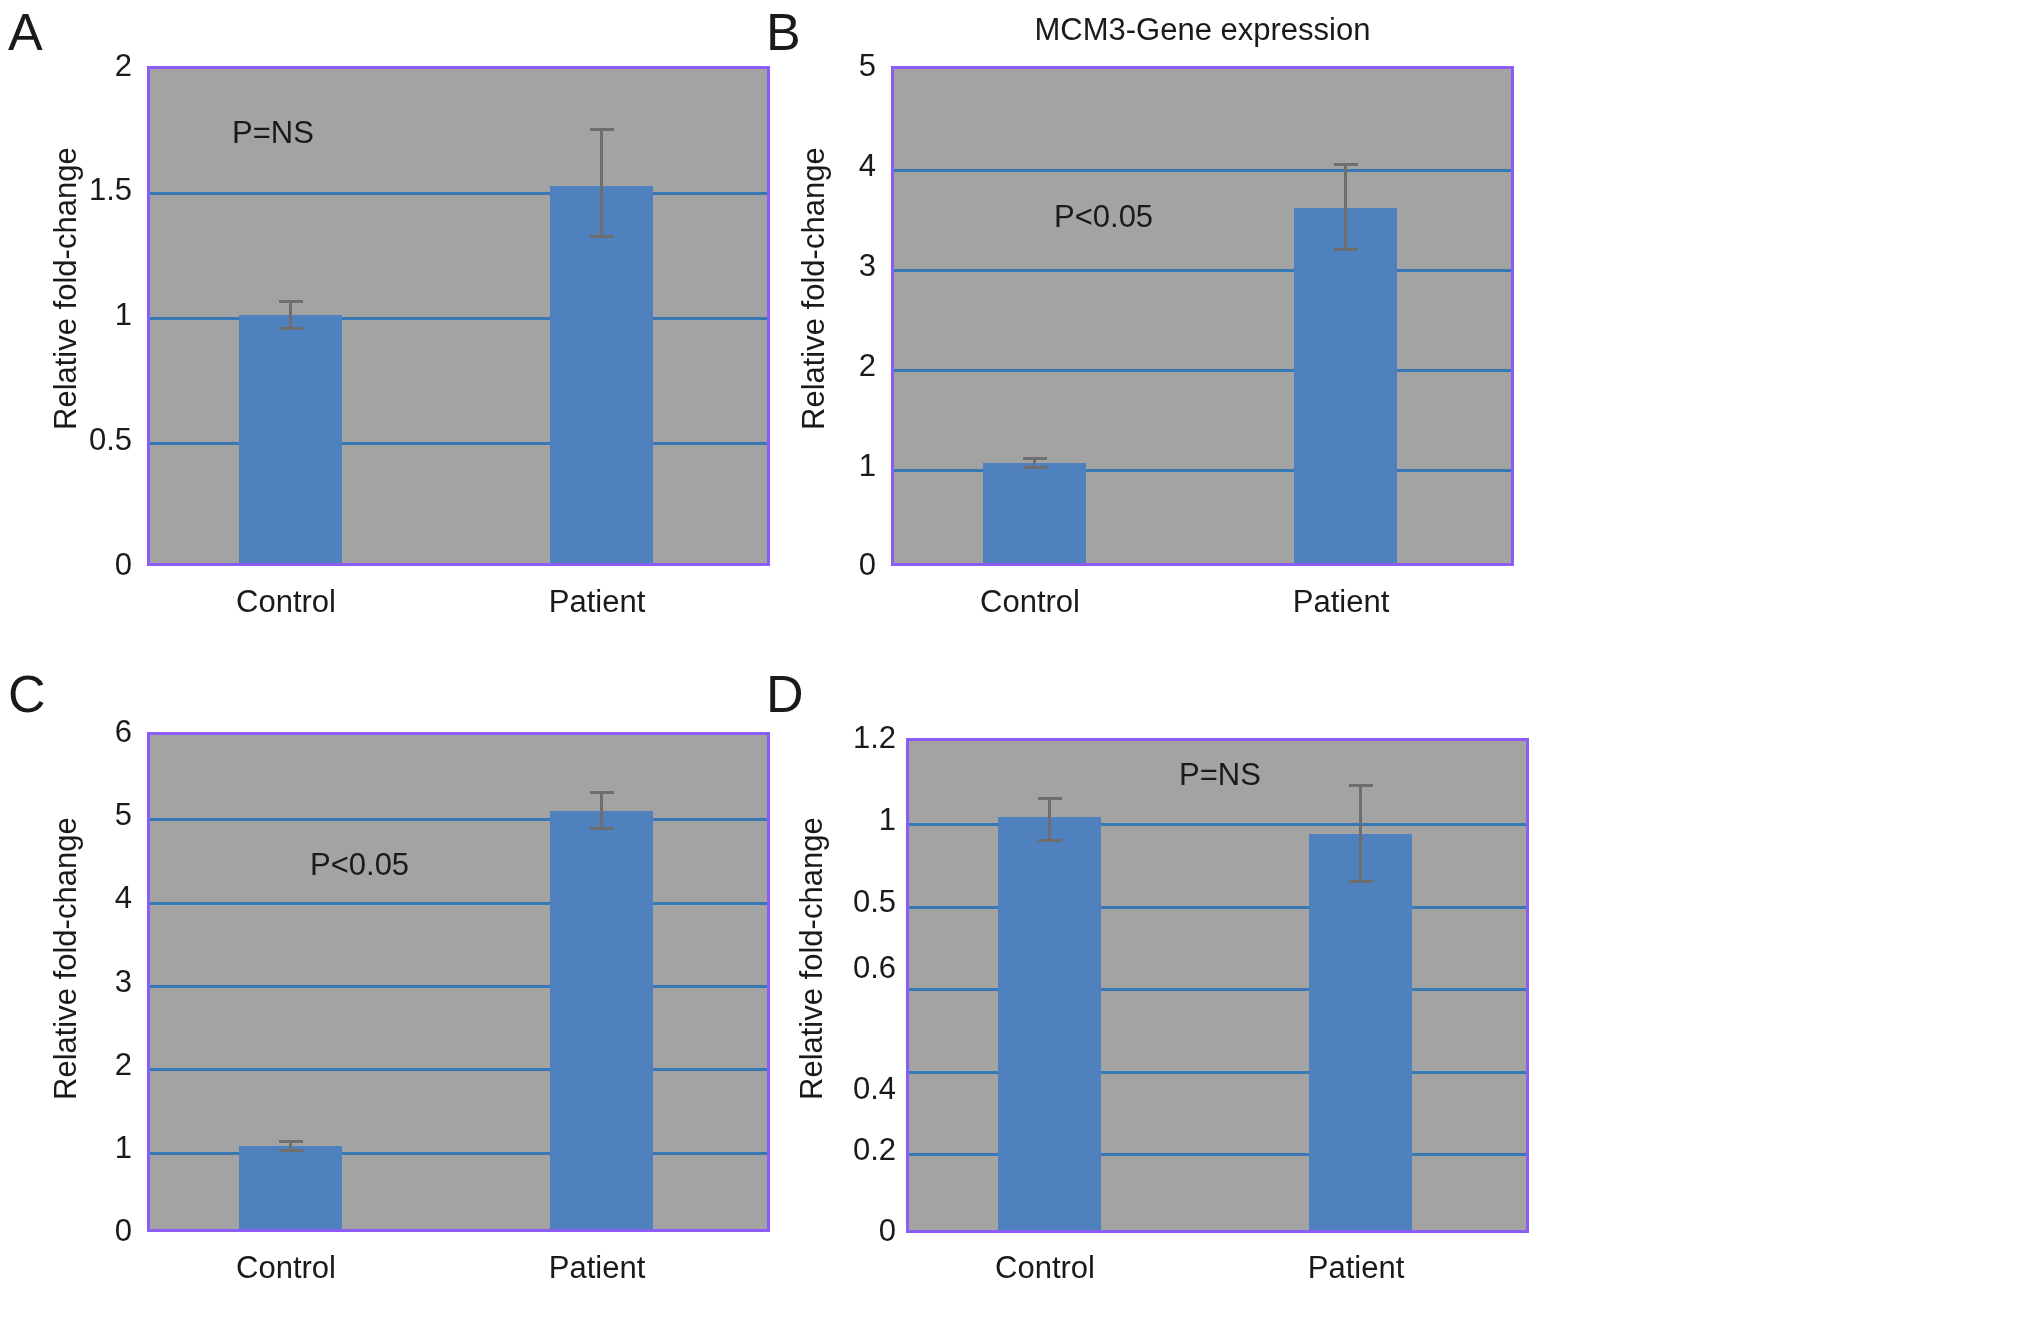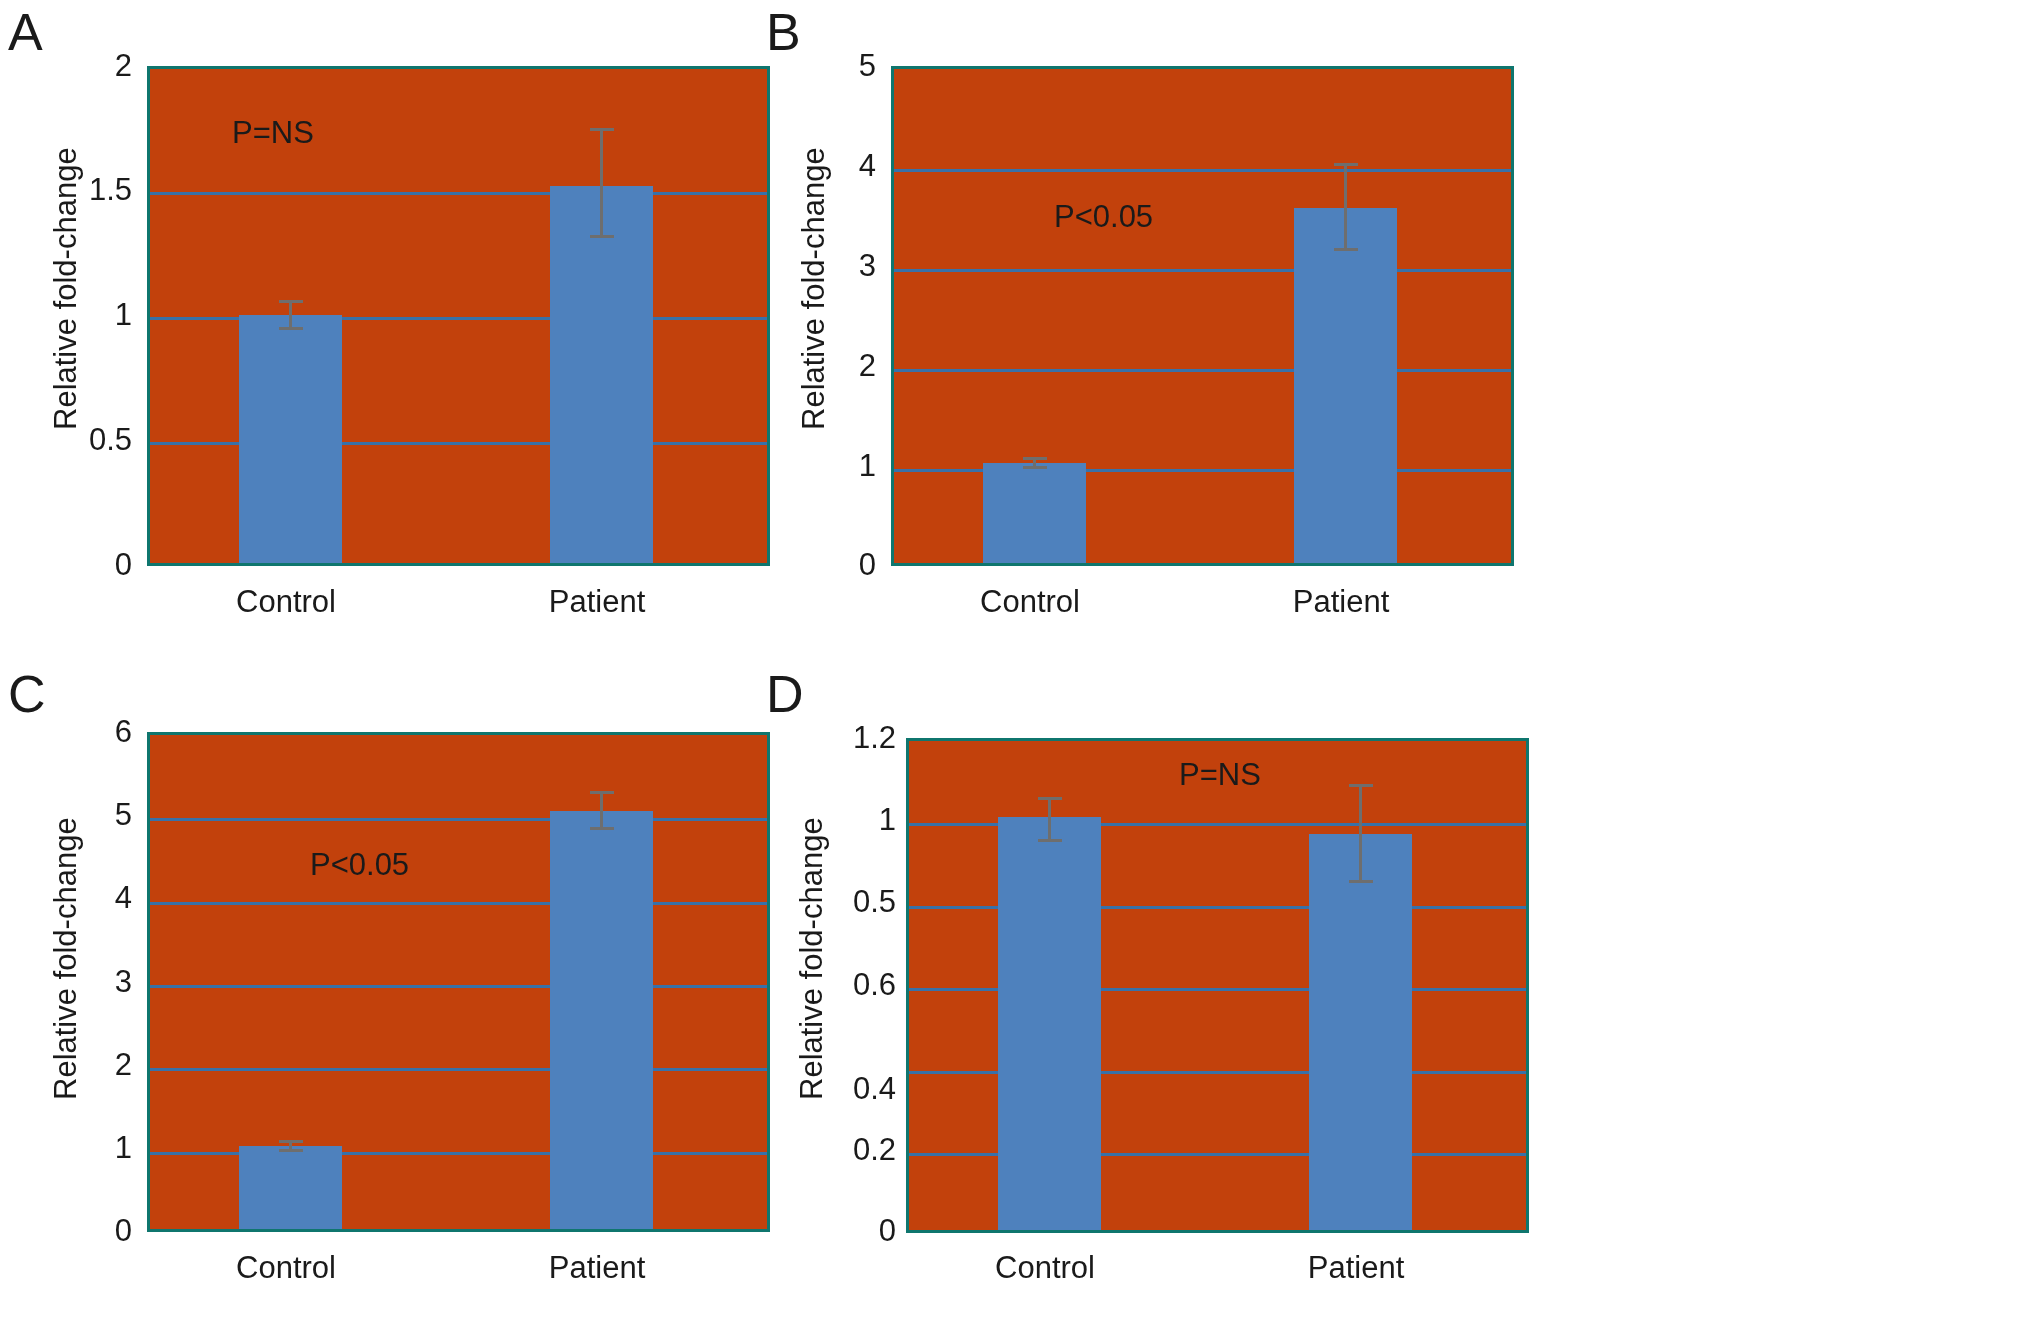--- a/index.html
+++ b/index.html
@@ -3,22 +3,22 @@
 <meta charset="utf-8">
 <style>
   html,body{margin:0;padding:0;background:#ffffff;}
   body{width:2032px;height:1317px;font-family:"Liberation Sans",sans-serif;color:#111;overflow:hidden;}
   .figure{position:relative;width:2032px;height:1317px;background:#fff;}
   .panel{position:absolute;}
   .panel-letter{position:absolute;font-size:52px;font-weight:400;color:#1a1a1a;line-height:1;letter-spacing:0;}
   .panel-title{position:absolute;font-size:31px;color:#1a1a1a;text-align:center;white-space:nowrap;}
   .ylabel{position:absolute;font-size:31px;color:#1a1a1a;white-space:nowrap;
           transform-origin:0 0;transform:rotate(-90deg);}
-  .plot{position:absolute;box-sizing:border-box;background:#c2410c;
-        border:3px solid #0f766e;}
+  .plot{position:absolute;box-sizing:border-box;background:#a3a3a3;
+        border:3px solid #8b5cf6;}
   .grid-line{position:absolute;left:0;right:0;height:3px;background:#2E75B6;opacity:.92;}
   .tick-label{position:absolute;font-size:31px;color:#1a1a1a;text-align:right;white-space:nowrap;}
   .cat-label{position:absolute;font-size:31px;color:#1a1a1a;text-align:center;white-space:nowrap;}
   .bar{position:absolute;background:#4E81BD;}
   .errbar{position:absolute;}
   .err-stem{position:absolute;left:50%;width:3px;margin-left:-1.5px;background:#6E6E6E;}
   .err-cap{position:absolute;left:50%;height:3px;background:#6E6E6E;}
   .pval{position:absolute;font-size:31px;color:#1a1a1a;white-space:nowrap;}
 </style>
 </head>
@@ -57,20 +57,21 @@
     <div class="tick-label" style="left:60px;top:297px;width:72px;">1</div>
     <div class="tick-label" style="left:60px;top:422px;width:72px;">0.5</div>
     <div class="tick-label" style="left:60px;top:547px;width:72px;">0</div>
 
     <div class="cat-label" style="left:186px;top:584px;width:200px;">Control</div>
     <div class="cat-label" style="left:497px;top:584px;width:200px;">Patient</div>
   </div>
 
   <div class="panel" style="left:1016px;top:0;width:1016px;height:640px;">
     <div class="panel-letter" style="left:-250px;top:6px;">B</div>
+    <div class="panel-title" style="left:-125px;top:12px;width:623px;">MCM3-Gene expression</div>
     <div class="ylabel" style="left:-220px;top:430px;">Relative fold-change</div>
 
     <div class="plot" style="left:-125px;top:66px;width:623px;height:500px;">
       <div class="grid-line" style="top:100px;"></div>
       <div class="grid-line" style="top:200px;"></div>
       <div class="grid-line" style="top:300px;"></div>
       <div class="grid-line" style="top:400px;"></div>
 
       <div class="bar" style="left:89px;bottom:0;width:103px;height:100px;"></div>
       <div class="bar" style="left:400px;bottom:0;width:103px;height:355px;"></div>
@@ -164,21 +165,21 @@
         <div class="err-cap" style="top:0;width:24px;margin-left:-12px;"></div>
         <div class="err-cap" style="bottom:0;width:24px;margin-left:-12px;"></div>
       </div>
 
       <div class="pval" style="left:270px;top:16px;">P=NS</div>
     </div>
 
     <div class="tick-label" style="left:-215px;top:60px;width:95px;">1.2</div>
     <div class="tick-label" style="left:-215px;top:142px;width:95px;">1</div>
     <div class="tick-label" style="left:-215px;top:224px;width:95px;">0.5</div>
-    <div class="tick-label" style="left:-215px;top:307px;width:95px;">0.6</div>
+    <div class="tick-label" style="left:-215px;top:290px;width:95px;">0.6</div>
     <div class="tick-label" style="left:-215px;top:411px;width:95px;">0.4</div>
     <div class="tick-label" style="left:-215px;top:472px;width:95px;">0.2</div>
     <div class="tick-label" style="left:-215px;top:553px;width:95px;">0</div>
 
     <div class="cat-label" style="left:-71px;top:590px;width:200px;">Control</div>
     <div class="cat-label" style="left:240px;top:590px;width:200px;">Patient</div>
   </div>
 
 </div>
 

